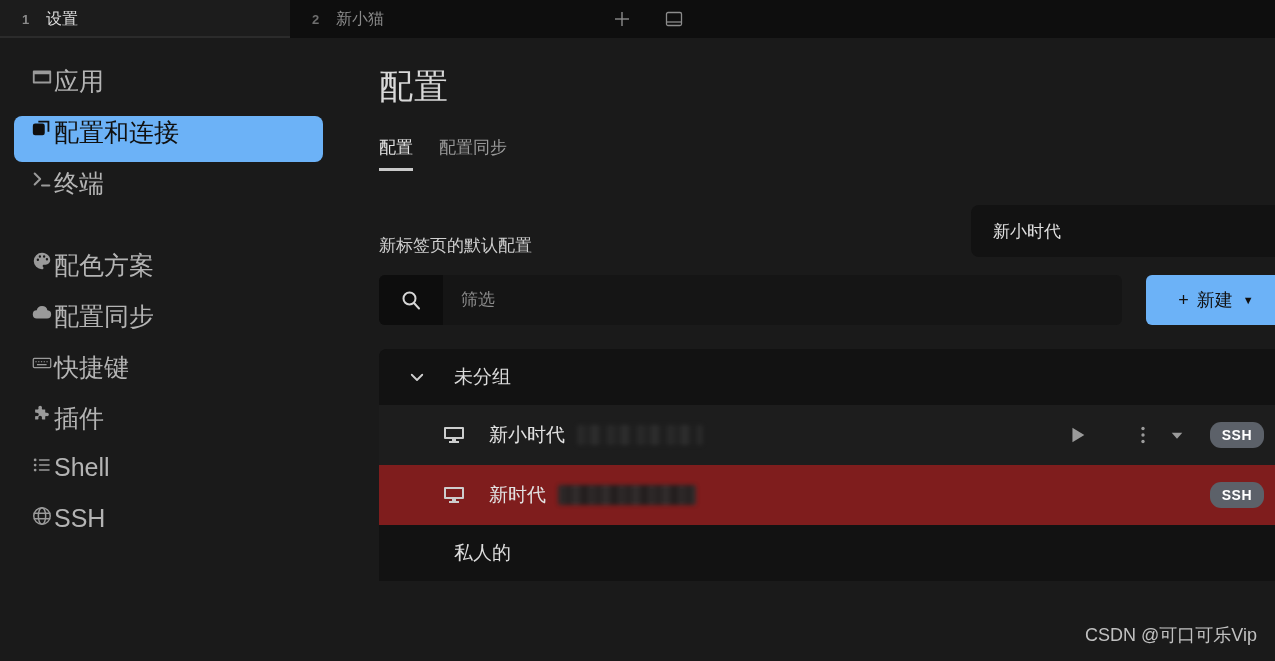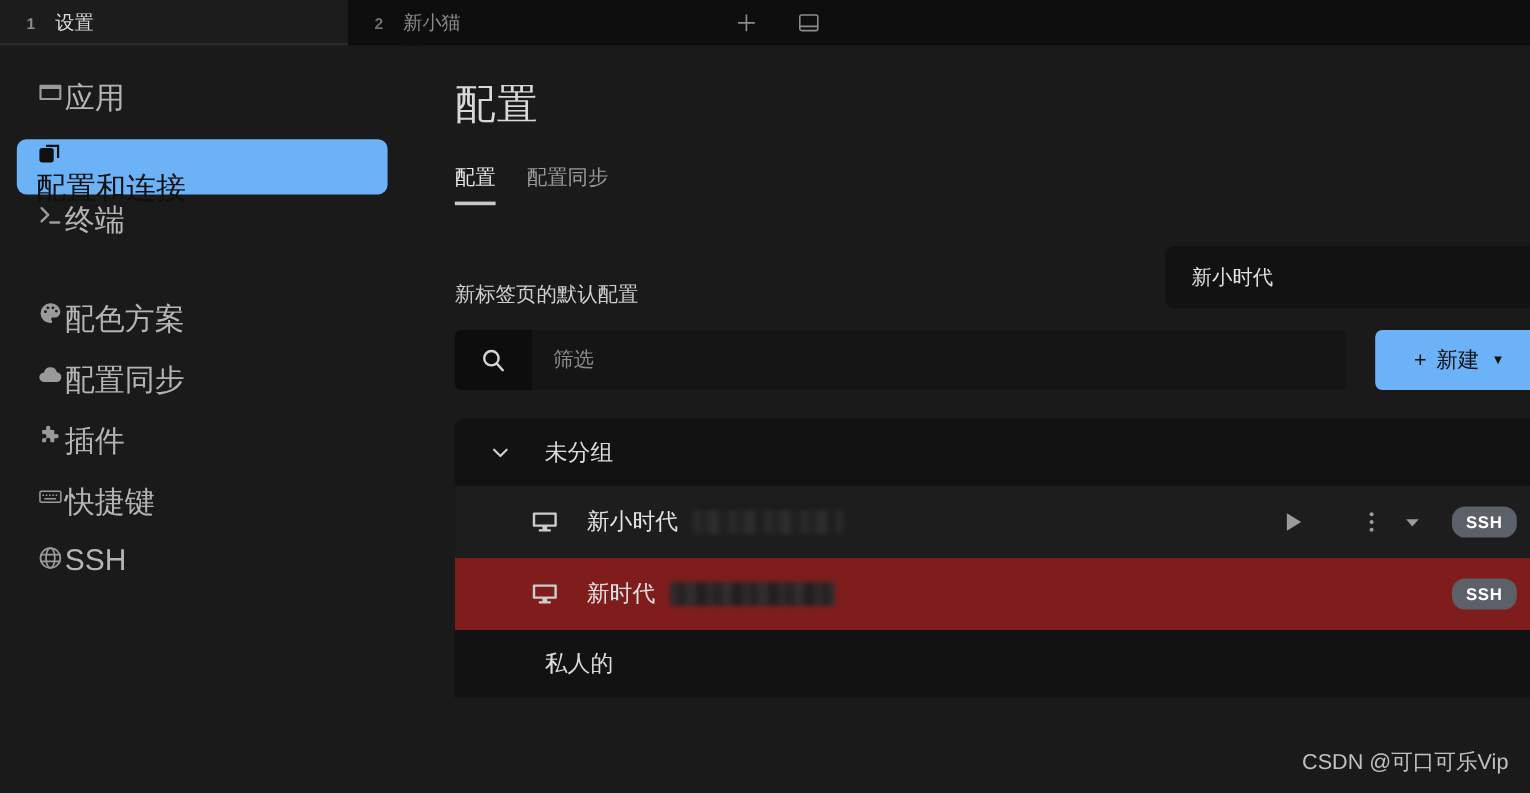--- a/index.html
+++ b/index.html
@@ -110,21 +110,20 @@
   }
   .nav-item .nav-icon {
     width: 24px; height: 24px;
     display: flex; align-items: center; justify-content: center;
     color: #9a9a9a;
     flex: none;
   }
   .nav-item.selected {
     background: #6cb2f7;
     color: #101010;
-    flex-direction: column;
   }
   .nav-item.selected .nav-icon { color: #101010; }
   .nav-gap { height: 26px; }
 
   
   .main {
     position: absolute;
     top: 38px; left: 348px;
     width: 938px;
     height: 623px;
@@ -402,42 +401,55 @@
       <span class="nav-icon">
         <svg width="22" height="22" viewBox="0 0 24 24" fill="currentColor">
           <path d="M6.5 19h11a4.5 4.5 0 0 0 .4-8.98A6 6 0 0 0 6.2 10.2 4.4 4.4 0 0 0 6.5 19z"></path>
         </svg>
       </span>
       <span>配置同步</span>
     </div>
 
     <div class="nav-item">
       <span class="nav-icon">
-        <svg width="22" height="22" viewBox="0 0 24 24" fill="currentColor">
-          <path d="M10 3a2 2 0 0 1 2 2c0 .5-.2.8-.2 1.2 0 .5.4.8.9.8h2.8v2.8c0 .5.3.9.8.9.4 0 .7-.2 1.2-.2a2 2 0 0 1 0 4c-.5 0-.8-.2-1.2-.2-.5 0-.8.4-.8.9V18h-2.8c-.5 0-.9-.3-.9-.8 0-.4.2-.7.2-1.2a2 2 0 0 0-4 0c0 .5.2.8.2 1.2 0 .5-.4.8-.9.8H4.5v-2.8c0-.5.3-.9.8-.9.4 0 .7.2 1.2.2a2 2 0 0 0 0-4c-.5 0-.8.2-1.2.2-.5 0-.8-.4-.8-.9V7h2.8c.5 0 .9-.3.9-.8 0-.4-.2-.7-.2-1.2a2 2 0 0 1 2-2z"></path>
-        </svg>
-      </span>
-      <span>插件</span>
-    </div>
-
-    <div class="nav-item">
-      <span class="nav-icon">
         <svg width="22" height="22" viewBox="0 0 24 24" fill="none" stroke="currentColor" stroke-width="1.4">
           <rect x="2.5" y="7" width="19" height="10" rx="1.2"></rect>
           <line x1="5.5" y1="10" x2="5.5" y2="11.2"></line>
             <line x1="8.5" y1="10" x2="8.5" y2="11.2"></line>
           <line x1="11.5" y1="10" x2="11.5" y2="11.2"></line>
             <line x1="14.5" y1="10" x2="14.5" y2="11.2"></line>
           <line x1="17.5" y1="10" x2="17.5" y2="11.2"></line>
           <line x1="6.5" y1="13.8" x2="17" y2="13.8"></line>
         </svg>
       </span>
       <span>快捷键</span>
     </div>
 
+    <div class="nav-item">
+      <span class="nav-icon">
+        <svg width="22" height="22" viewBox="0 0 24 24" fill="currentColor">
+          <path d="M10 3a2 2 0 0 1 2 2c0 .5-.2.8-.2 1.2 0 .5.4.8.9.8h2.8v2.8c0 .5.3.9.8.9.4 0 .7-.2 1.2-.2a2 2 0 0 1 0 4c-.5 0-.8-.2-1.2-.2-.5 0-.8.4-.8.9V18h-2.8c-.5 0-.9-.3-.9-.8 0-.4.2-.7.2-1.2a2 2 0 0 0-4 0c0 .5.2.8.2 1.2 0 .5-.4.8-.9.8H4.5v-2.8c0-.5.3-.9.8-.9.4 0 .7.2 1.2.2a2 2 0 0 0 0-4c-.5 0-.8.2-1.2.2-.5 0-.8-.4-.8-.9V7h2.8c.5 0 .9-.3.9-.8 0-.4-.2-.7-.2-1.2a2 2 0 0 1 2-2z"></path>
+        </svg>
+      </span>
+      <span>插件</span>
+    </div>
+
+    <div class="nav-item">
+      <span class="nav-icon">
+        <svg width="22" height="22" viewBox="0 0 24 24" fill="currentColor">
+          <circle cx="4.5" cy="6.5" r="1.5"></circle>
+            <circle cx="4.5" cy="12" r="1.5"></circle>
+            <circle cx="4.5" cy="17.5" r="1.5"></circle>
+          <rect x="8.5" y="5.6" width="12" height="1.8" rx=".9"></rect>
+          <rect x="8.5" y="11.1" width="12" height="1.8" rx=".9"></rect>
+          <rect x="8.5" y="16.6" width="12" height="1.8" rx=".9"></rect>
+        </svg>
+      </span>
+      <span>Shell</span>
+    </div>
 
     <div class="nav-item">
       <span class="nav-icon">
         <svg width="22" height="22" viewBox="0 0 24 24" fill="none" stroke="currentColor" stroke-width="1.6">
           <circle cx="12" cy="12" r="9"></circle>
           <ellipse cx="12" cy="12" rx="4" ry="9"></ellipse>
           <line x1="3" y1="9" x2="21" y2="9"></line>
             <line x1="3" y1="15" x2="21" y2="15"></line>
         </svg>
       </span>

